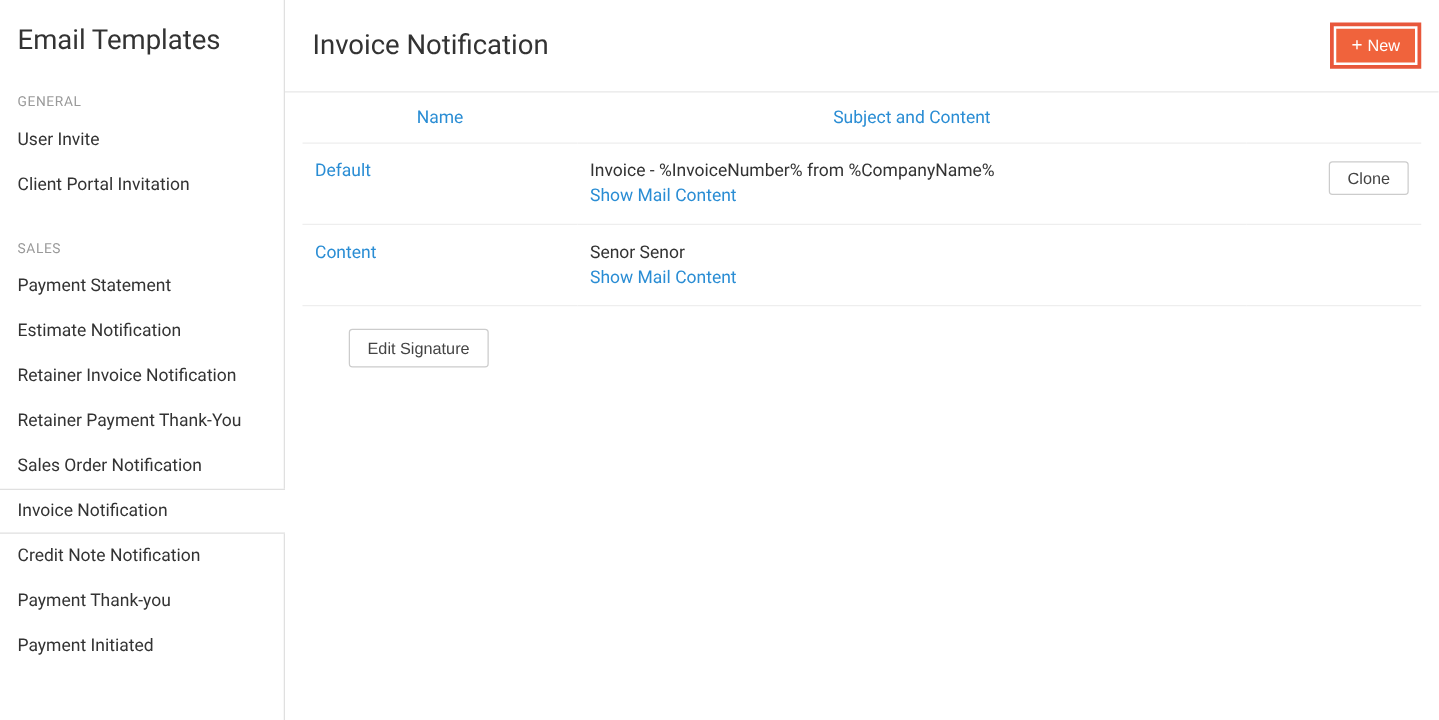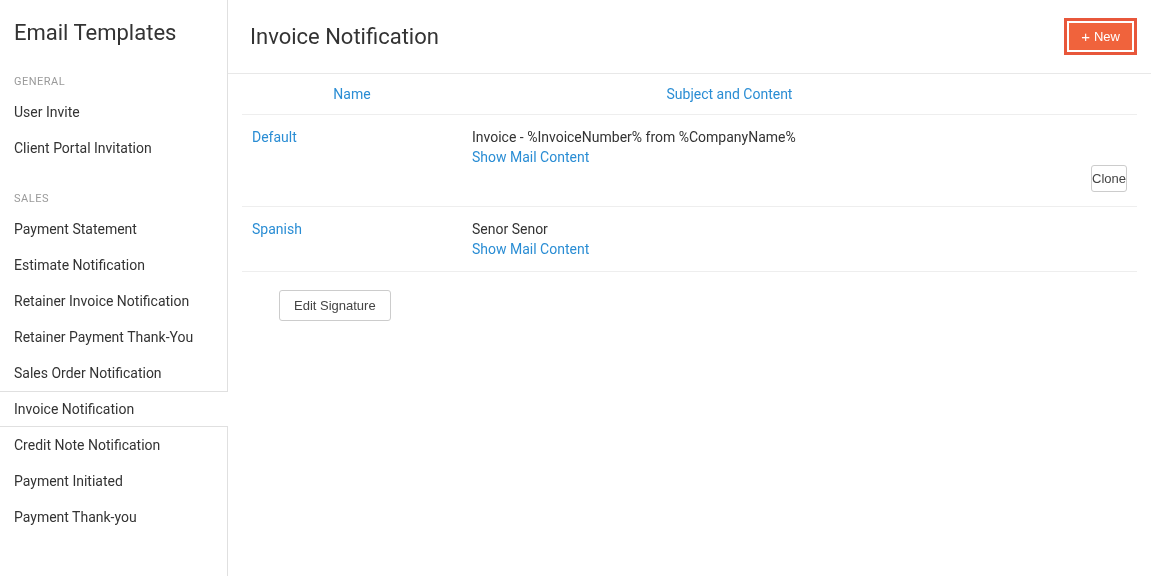--- a/index.html
+++ b/index.html
@@ -117,25 +117,24 @@
     cursor: pointer;
   }
   .subject-line {
     color: #333;
     margin-bottom: 4px;
   }
   .clone-btn {
     background: #fff;
     border: 1px solid #ccc;
     border-radius: 3px;
-    padding: 5px 0;
+    padding: 5px 14px;
     font-size: 13px;
     color: #444;
     cursor: pointer;
-    margin-top: 36px;
   }
   .col-name { width: 220px; }
   .col-action { width: 140px; text-align: right; }
   .footer-actions {
     padding: 18px 24px;
   }
   .edit-sig-btn {
     background: #fff;
     border: 1px solid #ccc;
     border-radius: 3px;
@@ -159,22 +158,22 @@
   <div class="sidebar-spacer"></div>
 
   <div class="sidebar-section-label">SALES</div>
   <div class="sidebar-item"><span>Payment Statement</span></div>
   <div class="sidebar-item"><span>Estimate Notification</span></div>
   <div class="sidebar-item"><span>Retainer Invoice Notification</span></div>
   <div class="sidebar-item"><span>Retainer Payment Thank-You</span></div>
   <div class="sidebar-item"><span>Sales Order Notification</span></div>
   <div class="sidebar-item active"><span>Invoice Notification</span></div>
   <div class="sidebar-item"><span>Credit Note Notification</span></div>
+  <div class="sidebar-item"><span>Payment Thank-you</span></div>
   <div class="sidebar-item"><span>Payment Initiated</span></div>
-  <div class="sidebar-item"><span>Payment Thank-you</span></div>
 </div>
 
 <div class="main">
   <div class="main-header">
     <div class="page-title">Invoice Notification</div>
     <div class="new-button-wrap">
       <button class="new-button">
         <span class="plus">+</span>
         <span>New</span>
       </button>
@@ -193,21 +192,21 @@
       <tbody>
         <tr>
           <td class="col-name"><span class="link">Default</span></td>
           <td>
             <div class="subject-line">Invoice - %InvoiceNumber% from %CompanyName%</div>
             <span class="link">Show Mail Content</span>
           </td>
           <td class="col-action"><button class="clone-btn">Clone</button></td>
         </tr>
         <tr>
-          <td class="col-name"><span class="link">Spanish</span></td>
+          <td class="col-name"><span class="link">Content</span></td>
           <td>
             <div class="subject-line">Senor Senor</div>
             <span class="link">Show Mail Content</span>
           </td>
           <td class="col-action"></td>
         </tr>
       </tbody>
     </table>
   </div>
 

